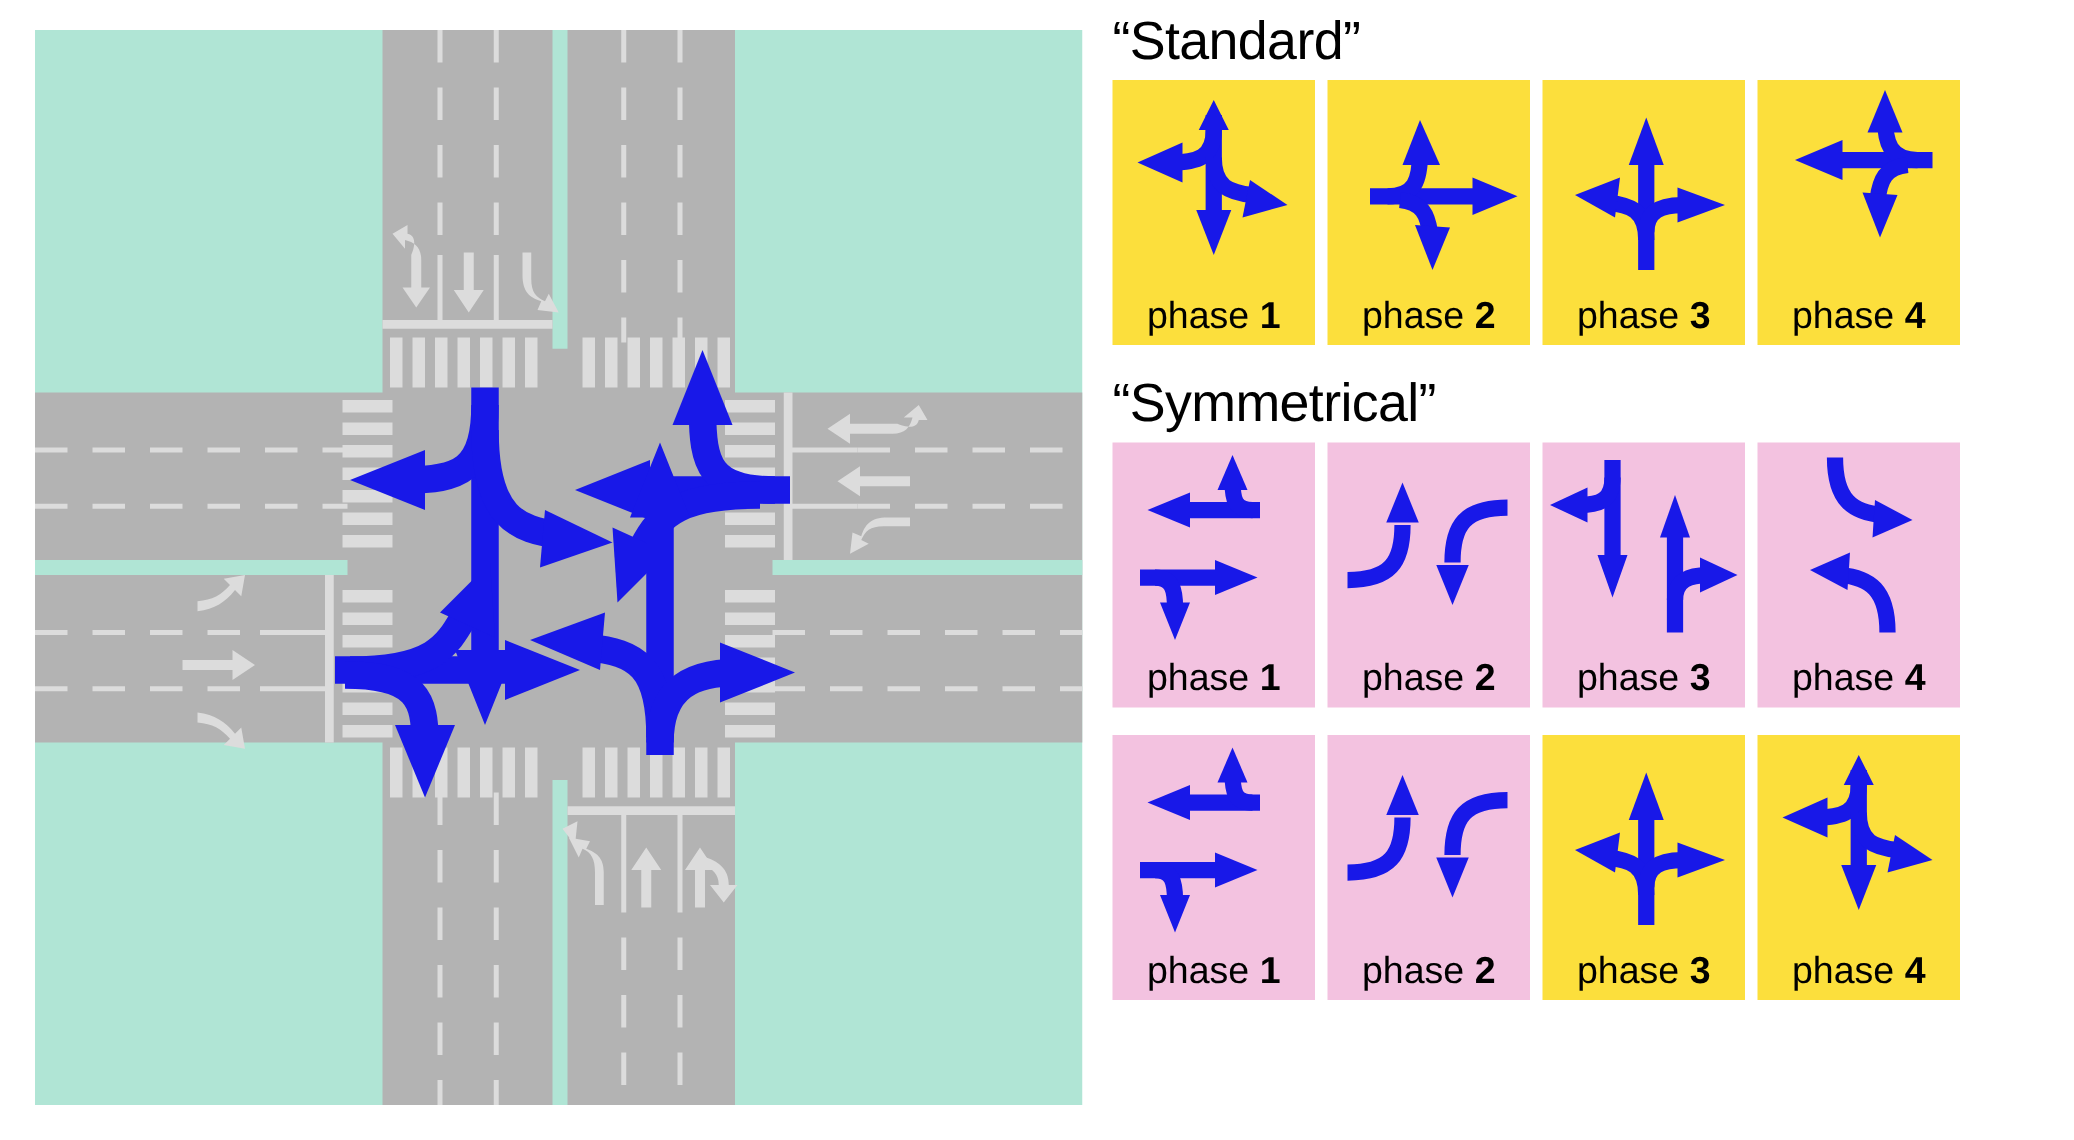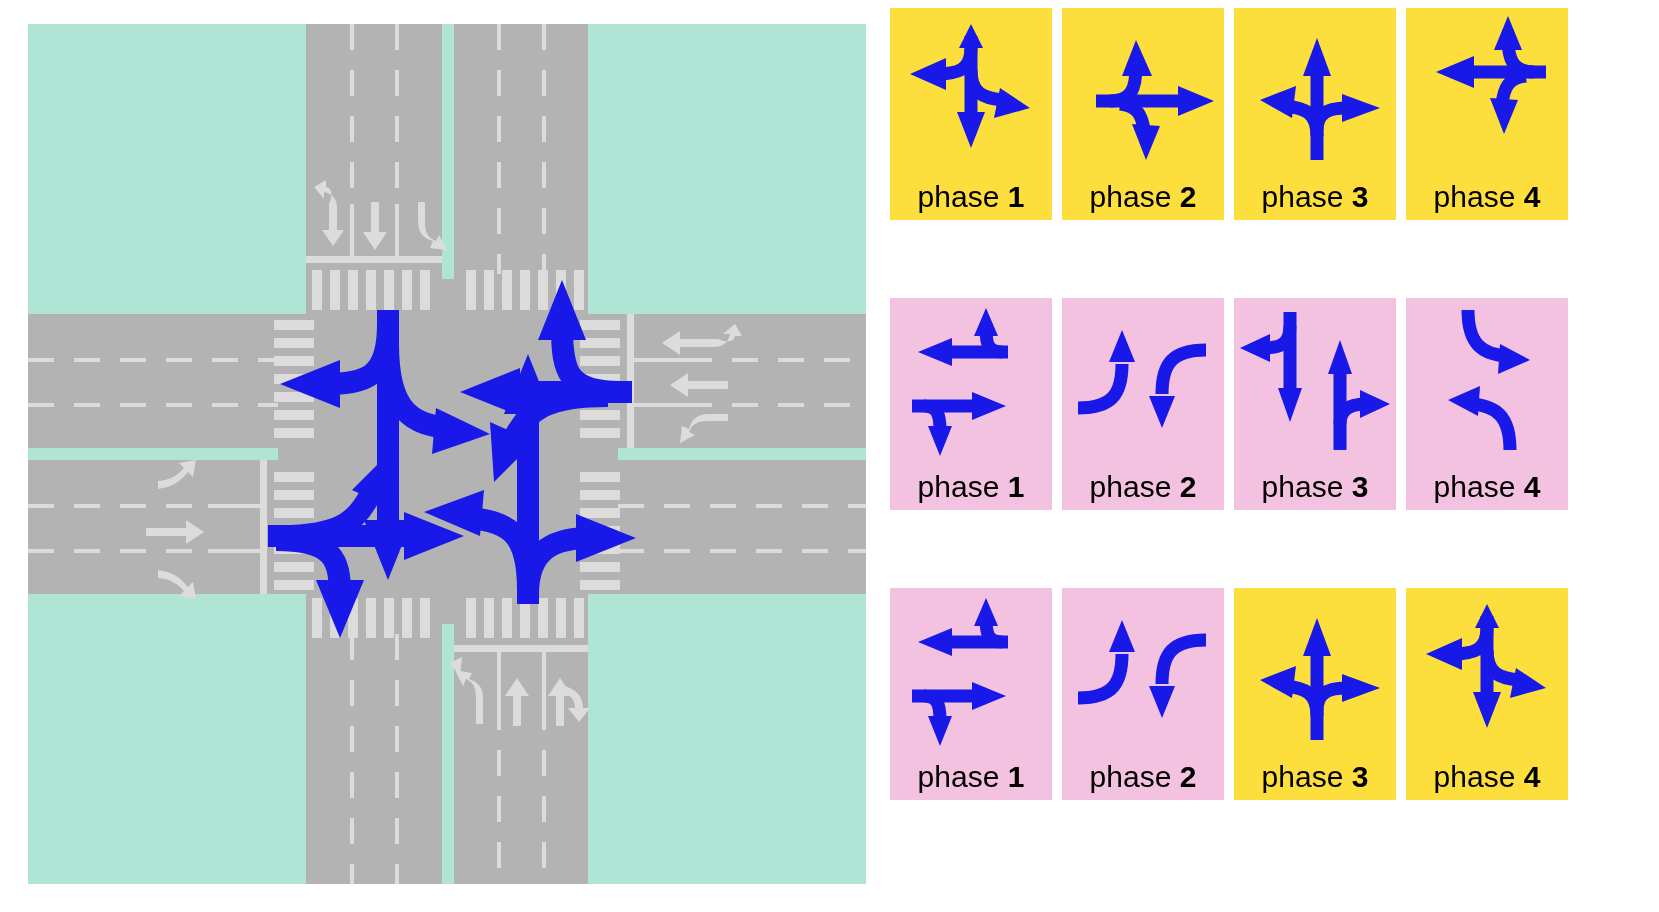--- a/index.html
+++ b/index.html
@@ -293,20 +293,21 @@
 
         <path d="M248 516 C306 516 312 536 312 570" stroke-width="22"></path>
         <polygon points="312,614 288,556 336,556" fill="#1818e8" stroke="none"></polygon>
       </g>
     </svg>
   </div>
 
   <div id="legend-panel">
 
     <div class="legend-group group-0">
+      <div class="group-title">“Standard”</div>
       <div class="cards">
 
         <div class="phase-card card-yellow">
           <div class="card-figure">
             <svg viewBox="0 0 162 165" xmlns="http://www.w3.org/2000/svg">
               <g fill="none" stroke="#1818e8" stroke-width="13">
                 <path d="M81 28 L81 108"></path>
                 <path d="M81 40 C81 62 68 66 46 66"></path>
                 <path d="M81 62 C81 86 94 90 112 92"></path>
               </g>
@@ -364,20 +365,21 @@
               <polygon points="98,126 84,90 112,92" fill="#1818e8"></polygon>
             </svg>
           </div>
           <div class="card-label"><span>phase</span> <span class="num">4</span></div>
         </div>
 
       </div>
     </div>
 
     <div class="legend-group group-1">
+      <div class="group-title">“Symmetrical”</div>
       <div class="cards">
 
         <div class="phase-card card-pink">
           <div class="card-figure">
             <svg viewBox="0 0 162 165" xmlns="http://www.w3.org/2000/svg">
               <g fill="none" stroke="#1818e8" stroke-width="13">
                 <path d="M118 54 L58 54"></path>
                 <path d="M112 54 C98 54 96 46 96 30"></path>
                 <path d="M22 108 L86 108"></path>
                 <path d="M34 108 C48 108 50 118 50 132"></path>

